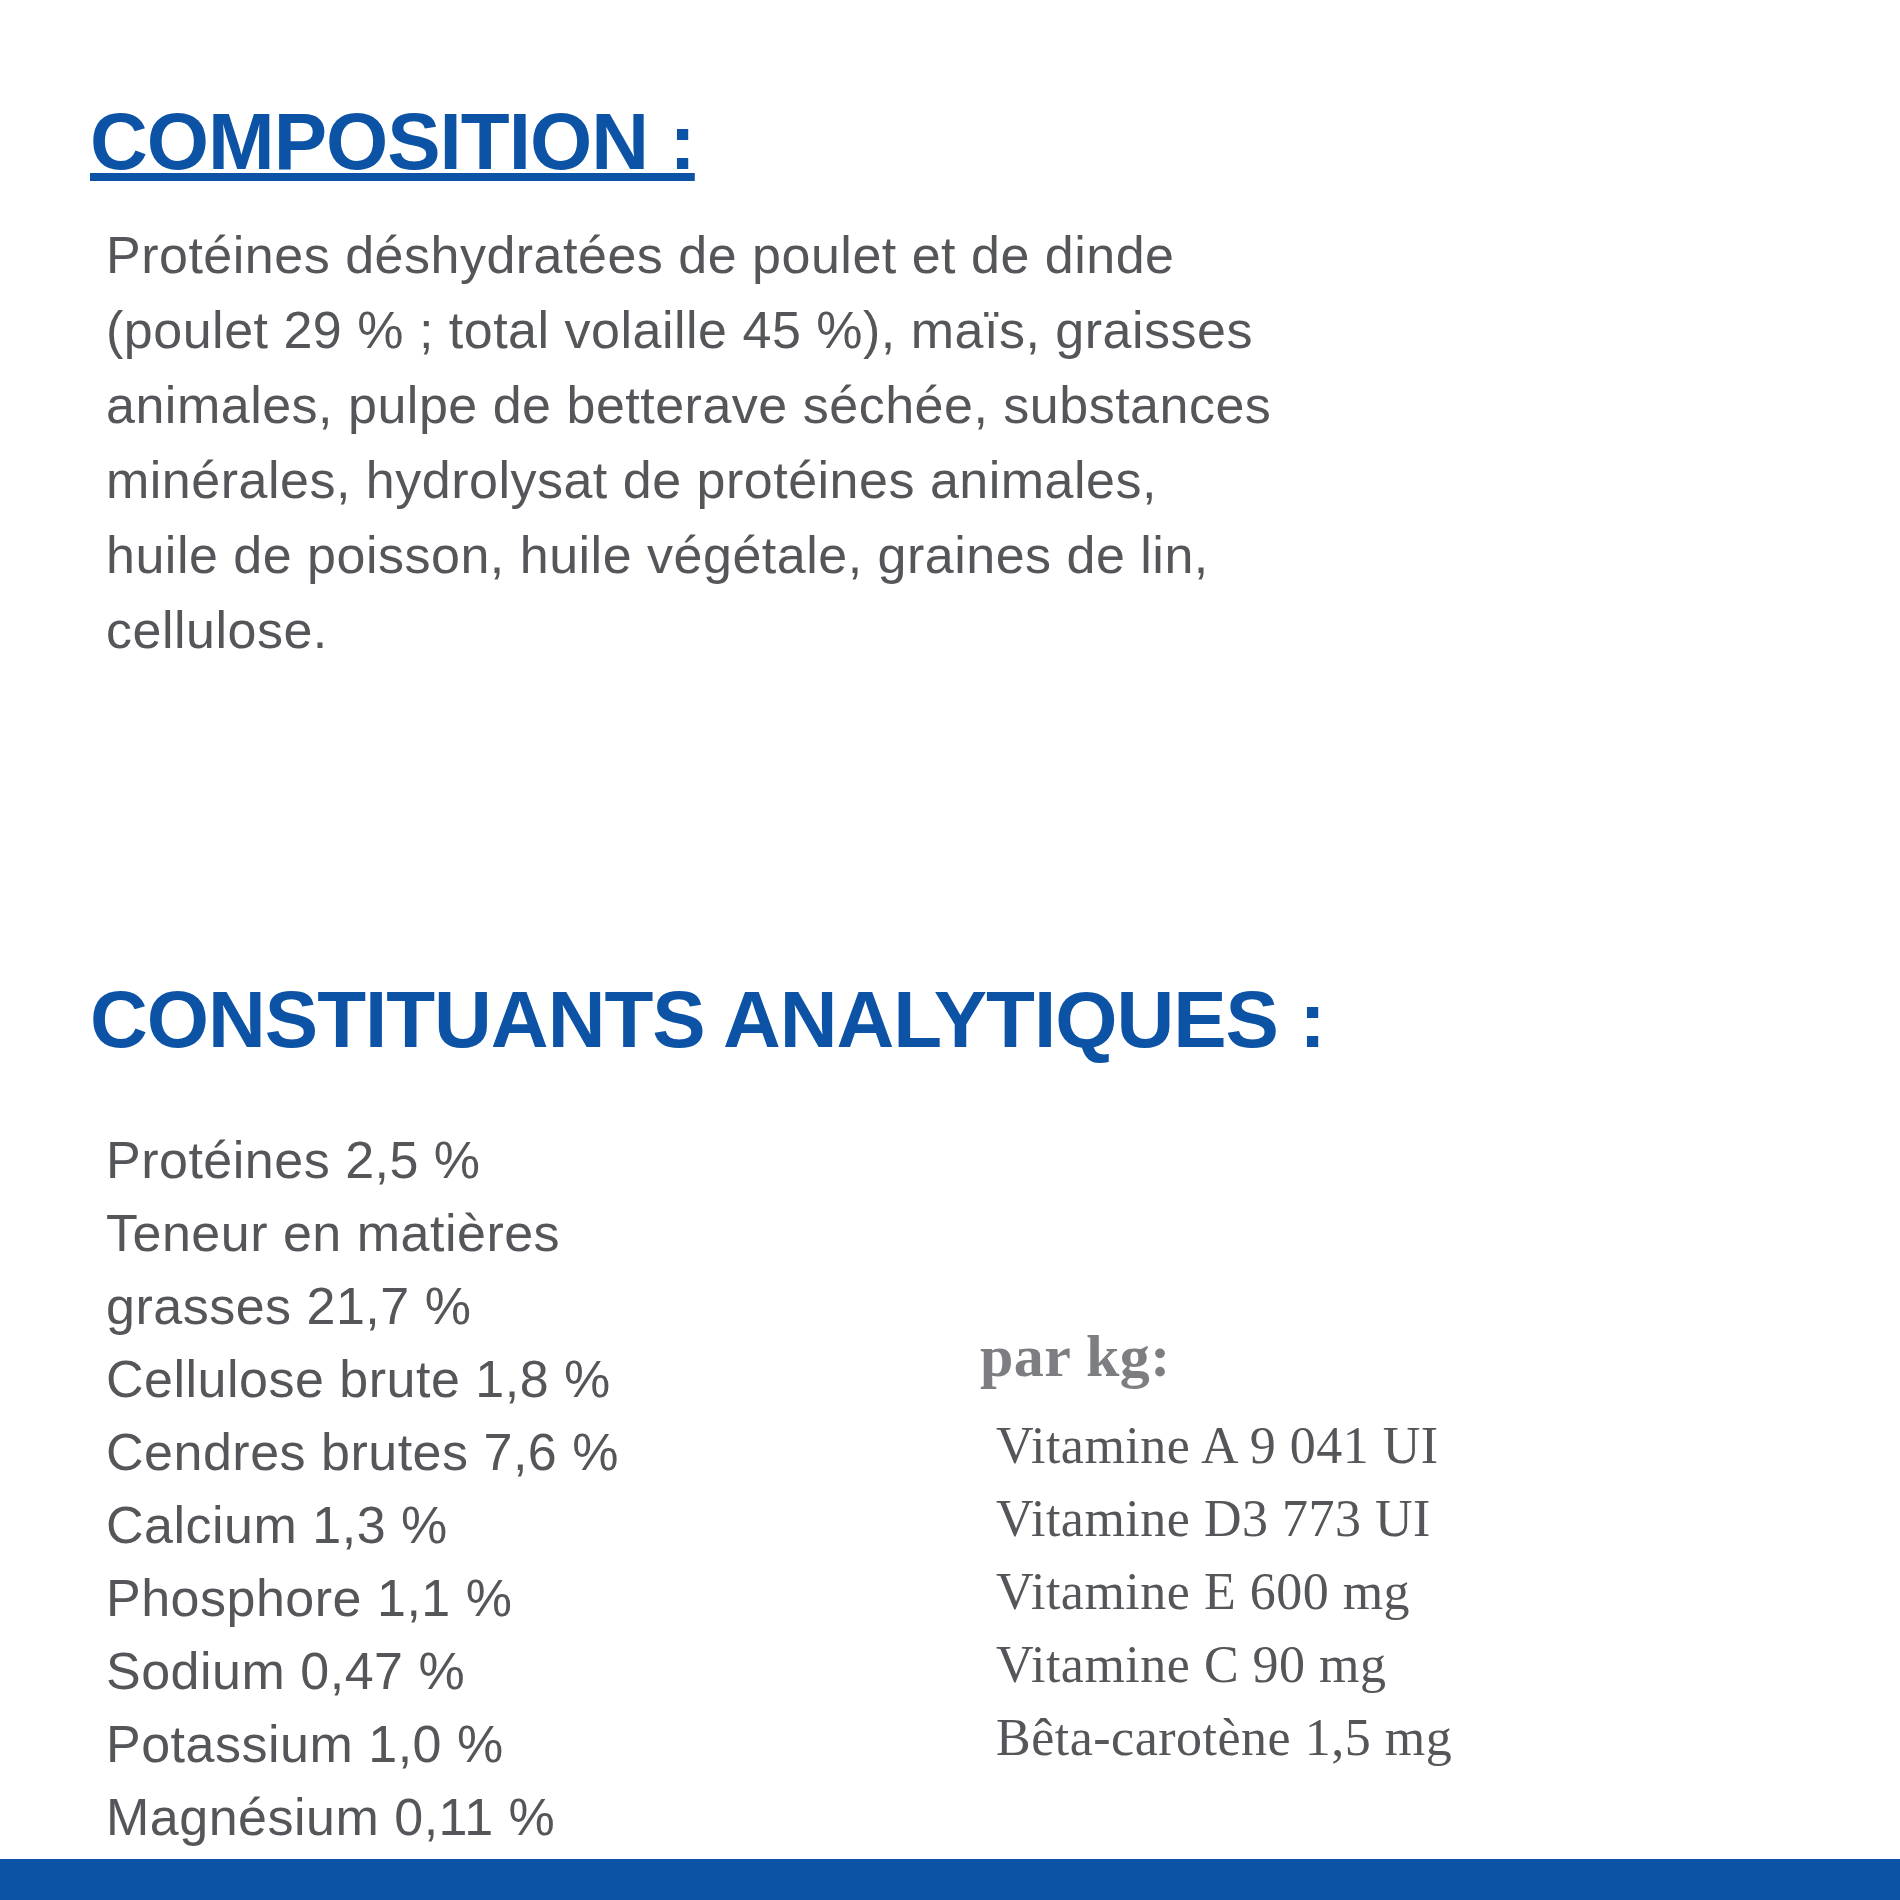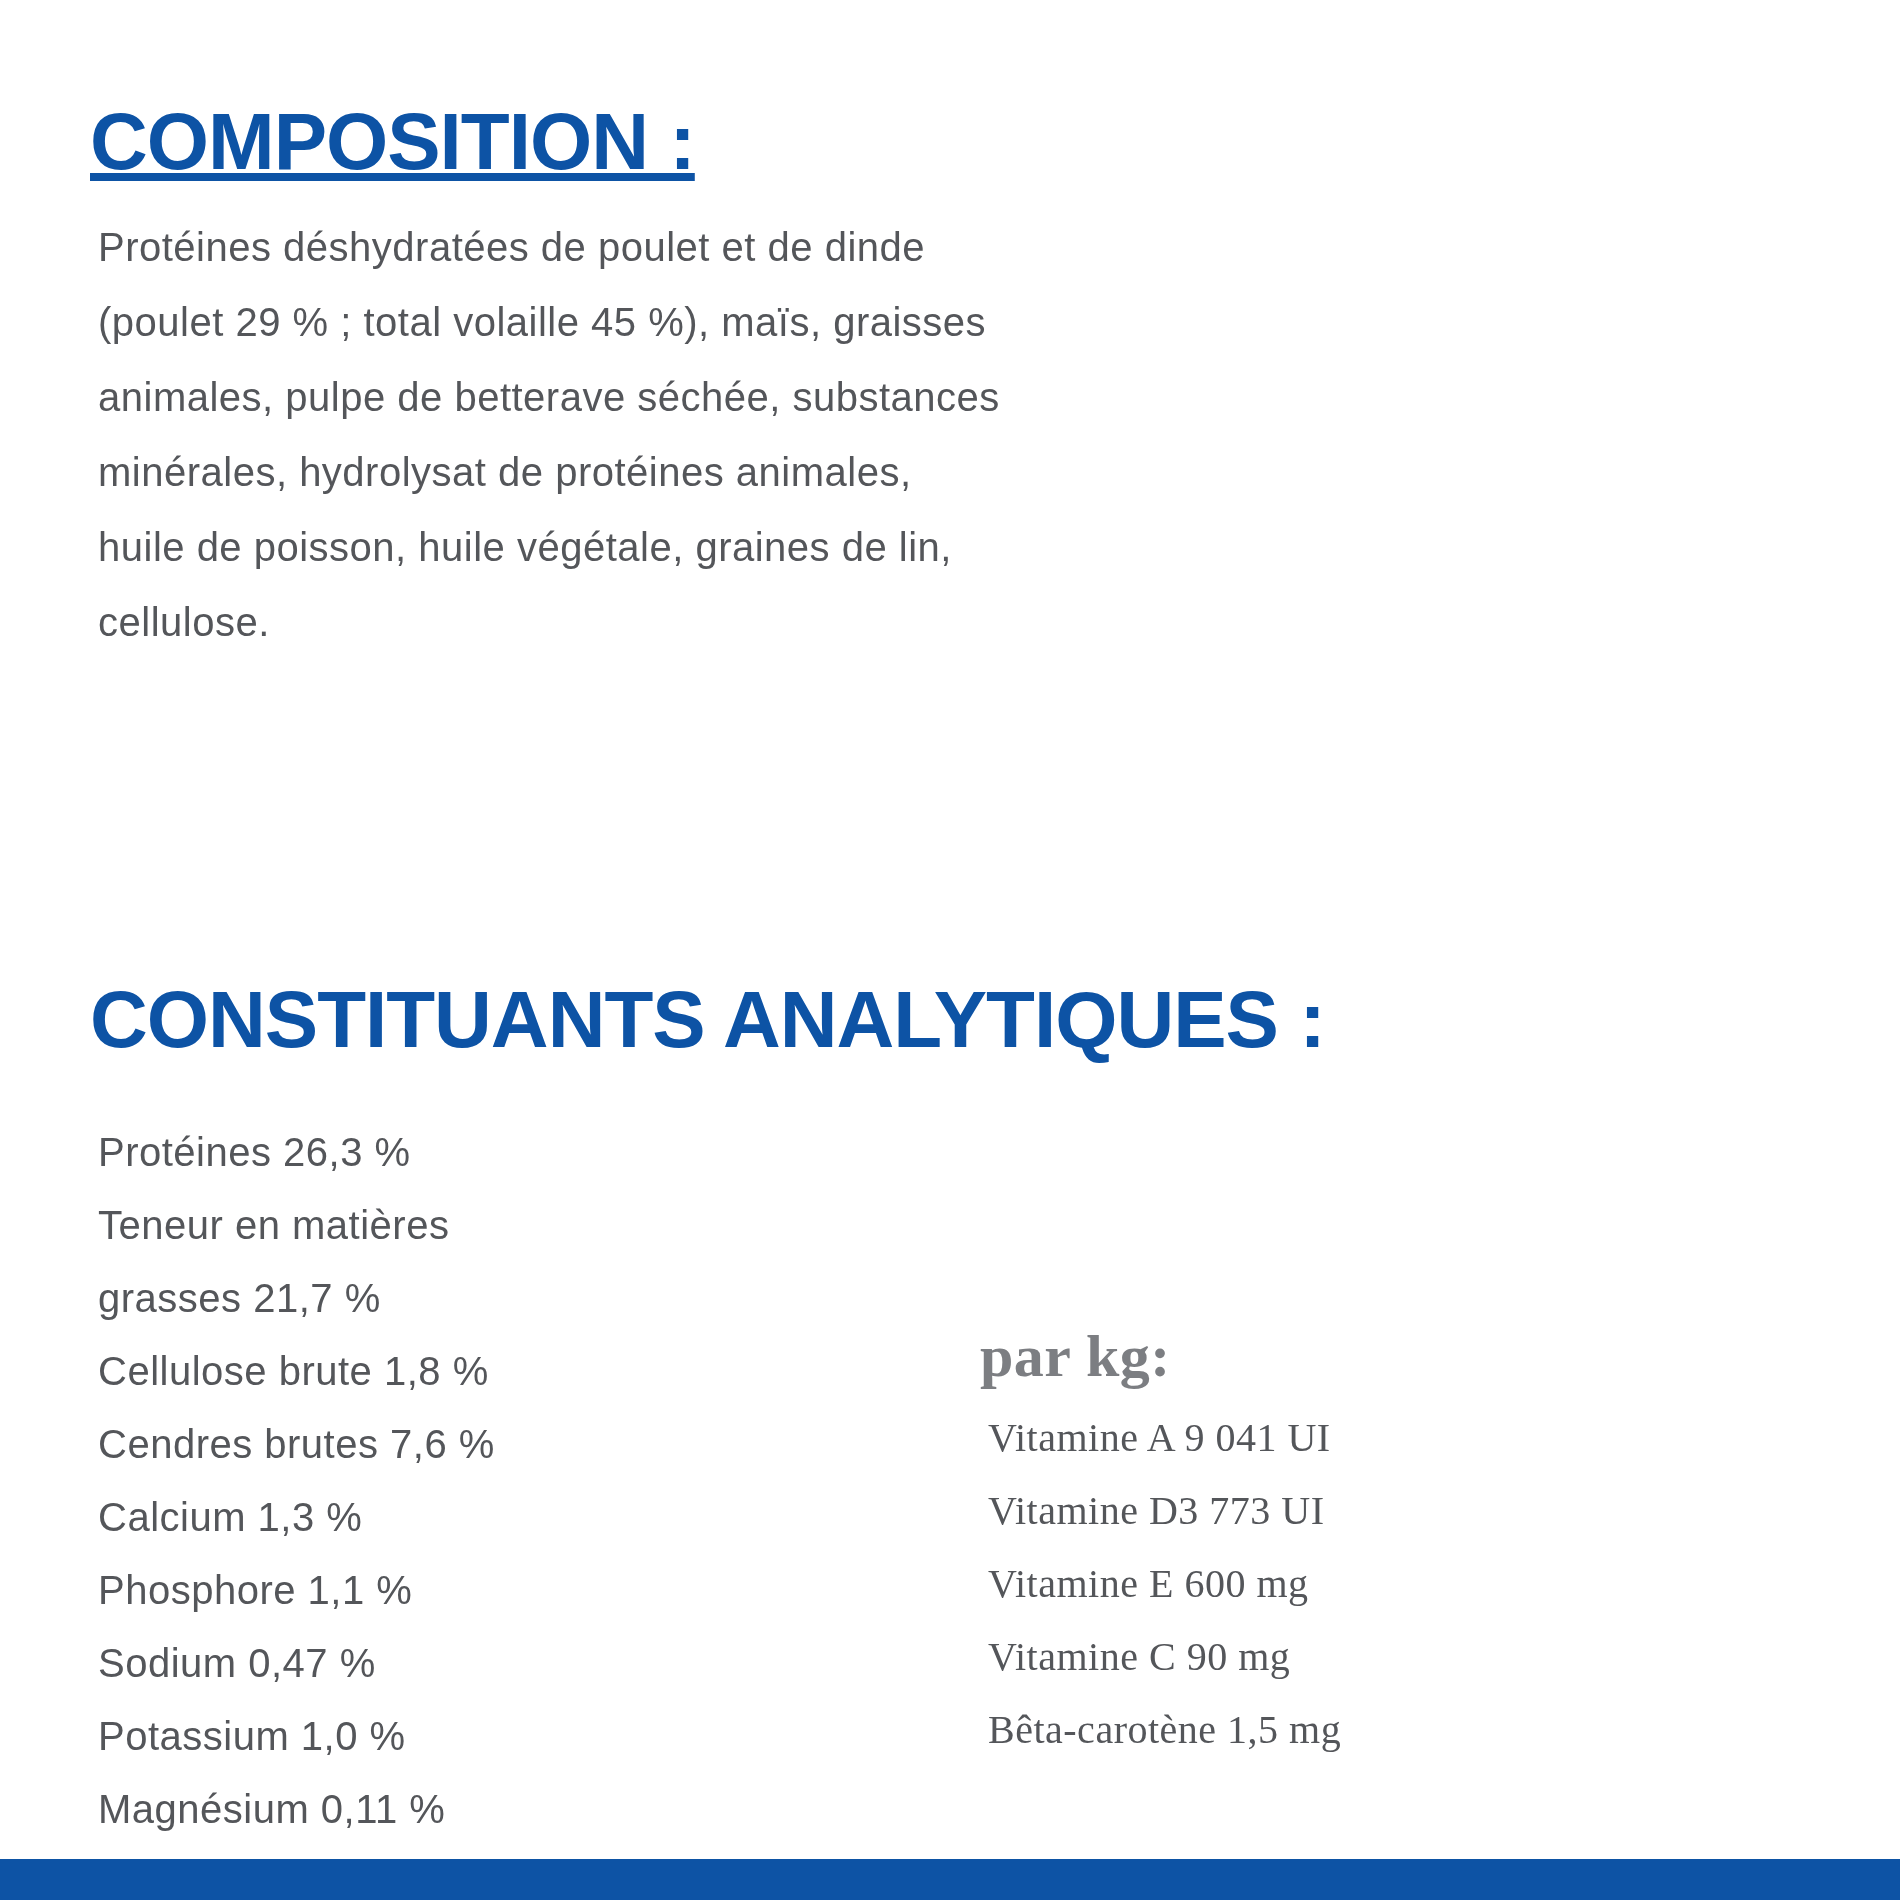--- a/index.html
+++ b/index.html
@@ -24,22 +24,22 @@
     font-size:80px;
     font-weight:bold;
     letter-spacing:-1px;
     line-height:1;
     color:var(--brand-blue);
     white-space:pre;
   }
   .heading-composition{top:102px;text-decoration:underline;}
   .heading-analytics{top:980px;}
   .body-text{
-    margin:8px;
-    font-size:40px;
+    margin:16px;
+    font-size:52px;
     color:var(--text-gray);
     white-space:pre-line;
   }
   .composition-body{
     position:absolute;
     left:90px;
     top:202px;
     width:1760px;
     line-height:75px;
     letter-spacing:0.5px;
@@ -86,21 +86,21 @@
 
   <p class="body-text composition-body">Protéines déshydratées de poulet et de dinde
 (poulet 29 % ; total volaille 45 %), maïs, graisses
 animales, pulpe de betterave séchée, substances
 minérales, hydrolysat de protéines animales,
 huile de poisson, huile végétale, graines de lin,
 cellulose.</p>
 
   <h1 class="heading heading-analytics">CONSTITUANTS ANALYTIQUES :</h1>
 
-  <div class="body-text analytics-left">Protéines 26,3 %
+  <div class="body-text analytics-left">Protéines 2,5 %
 Teneur en matières
 grasses 21,7 %
 Cellulose brute 1,8 %
 Cendres brutes 7,6 %
 Calcium 1,3 %
 Phosphore 1,1 %
 Sodium 0,47 %
 Potassium 1,0 %
 Magnésium 0,11 %</div>
 

